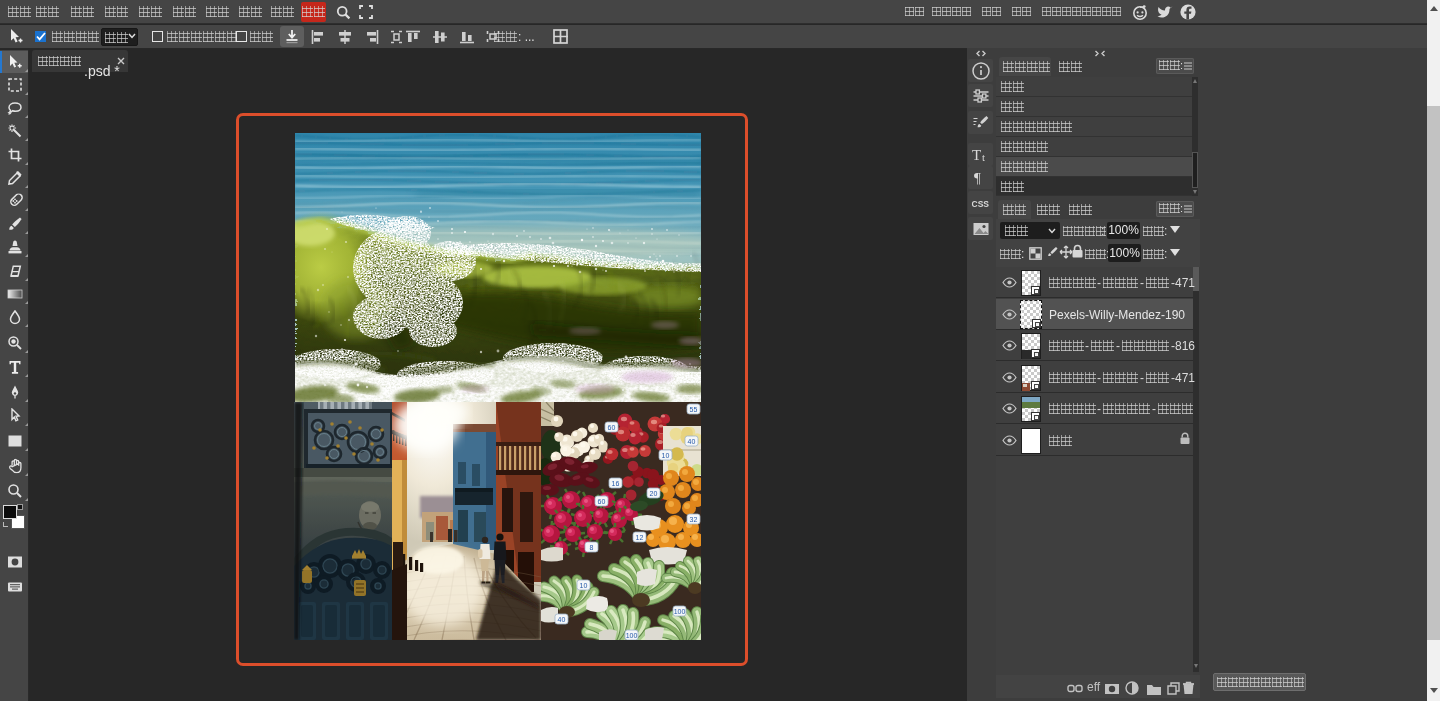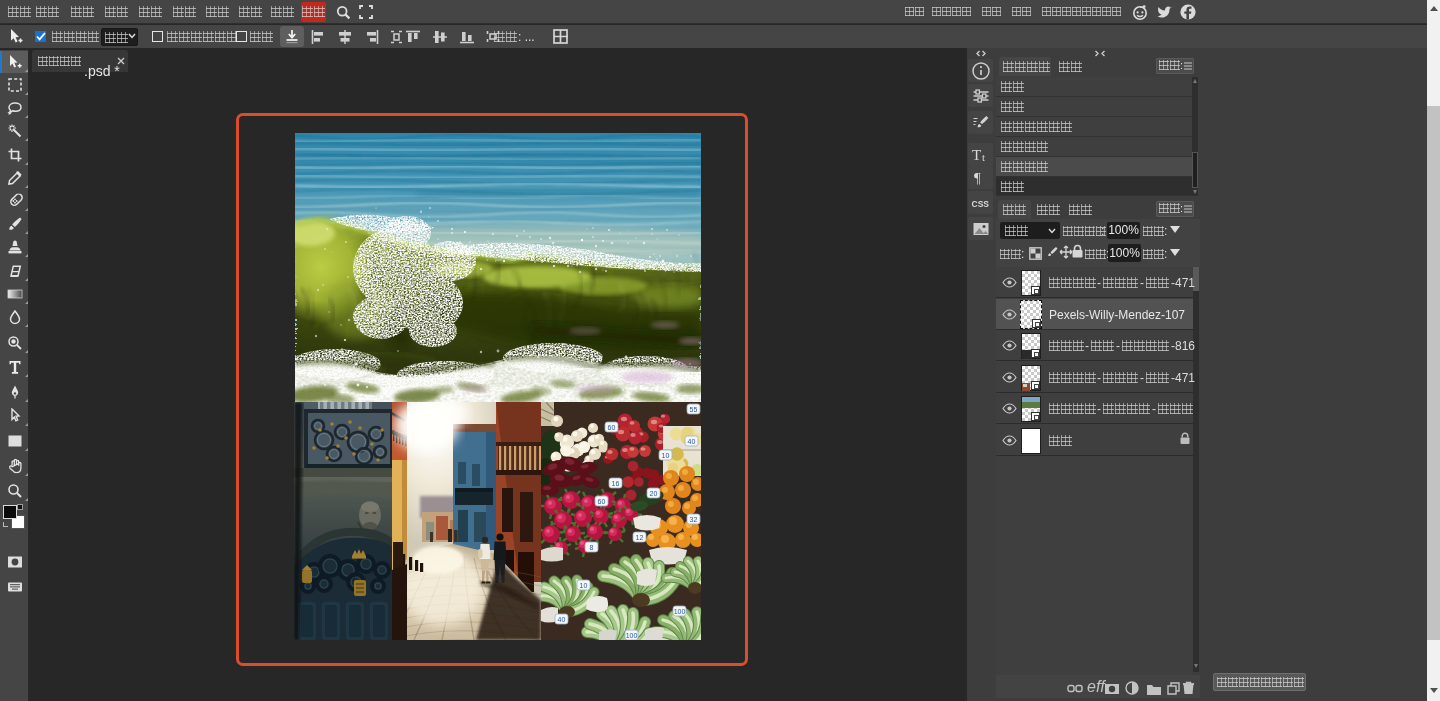--- a/index.html
+++ b/index.html
@@ -1473,21 +1473,21 @@
       <span class="k abs" style="left:179px;top:229px"><i></i><i></i></span>
       <span class="lbl" style="left:204px;top:228px">-471</span>
 
 <svg class="abs eyeic" style="left:35px;top:261px" width="15" height="11" viewBox="0 0 15 11">
         <path d="M1 5.5C3 2.3 5.3 1 7.5 1S12 2.3 14 5.5C12 8.7 9.7 10 7.5 10S3 8.7 1 5.5z" fill="none" stroke="#c6c6c6" stroke-width="1.2"></path>
         <circle cx="7.5" cy="5.5" r="2.1" fill="#c6c6c6"></circle>
       </svg>
 <div class="thumb" style="left:53px;top:252px;width:22px;height:29px;border:1px dashed #111;outline:1px dashed #eee;outline-offset:-2px">
         <span class="badge"></span>
       </div>
-<span class="lbl" style="left:82px;top:260px;color:#e6e6e6">Pexels-Willy-Mendez-107</span>
+<span class="lbl" style="left:82px;top:260px;color:#e6e6e6">Pexels-Willy-Mendez-190</span>
 
 <svg class="abs eyeic" style="left:35px;top:292px" width="15" height="11" viewBox="0 0 15 11">
         <path d="M1 5.5C3 2.3 5.3 1 7.5 1S12 2.3 14 5.5C12 8.7 9.7 10 7.5 10S3 8.7 1 5.5z" fill="none" stroke="#c6c6c6" stroke-width="1.2"></path>
         <circle cx="7.5" cy="5.5" r="2.1" fill="#c6c6c6"></circle>
       </svg>
 <div class="thumb" style="left:54px;top:285px">
         <span class="abs" style="left:0;top:16px;width:10px;height:9px;background:#2a2a2a"></span>
         <span class="badge"></span>
       </div>
 <span class="k abs" style="left:82px;top:292px"><i></i><i></i><i></i></span>
@@ -1536,21 +1536,21 @@
 <span class="k abs" style="left:82px;top:387px"><i></i><i></i></span>
 <svg class="abs" style="left:212px;top:384px" width="12" height="13" viewBox="0 0 12 13">
         <path d="M3.2 5.5V4a2.8 2.8 0 0 1 5.6 0v1.5" fill="none" stroke="#bdbdbd" stroke-width="1.4"></path>
         <rect x="1.5" y="5.5" width="9" height="6.5" rx="1" fill="#bdbdbd"></rect>
       </svg>
 
 <svg class="abs" style="left:100px;top:636px" width="16" height="9" viewBox="0 0 16 9">
         <rect x="1" y="1.5" width="6" height="6" rx="2" fill="none" stroke="#c2c2c2" stroke-width="1.4"></rect>
         <rect x="9" y="1.5" width="6" height="6" rx="2" fill="none" stroke="#c2c2c2" stroke-width="1.4"></rect>
       </svg>
-<span class="lbl" style="left:120px;top:632px;font-size:16px;font-style:italic;color:#c2c2c2">eff</span>
+<span class="lbl" style="left:120px;top:632px;font-size:12px;color:#c2c2c2">eff</span>
 <svg class="abs" style="left:137px;top:635px" width="16" height="12" viewBox="0 0 16 12">
         <rect x="1" y="1" width="14" height="10" fill="#c2c2c2"></rect>
         <circle cx="8" cy="6" r="3.2" fill="#3f3f3f"></circle>
       </svg>
 <svg class="abs" style="left:158px;top:633px" width="14" height="14" viewBox="0 0 14 14">
         <circle cx="7" cy="7" r="6" fill="none" stroke="#c2c2c2" stroke-width="1.4"></circle>
         <path d="M7 1a6 6 0 0 1 0 12z" fill="#c2c2c2"></path>
       </svg>
 <svg class="abs" style="left:179px;top:635px" width="16" height="12" viewBox="0 0 16 12">
         <path d="M1 2h5l1.5 2H15v8H1z" fill="#c2c2c2"></path>

